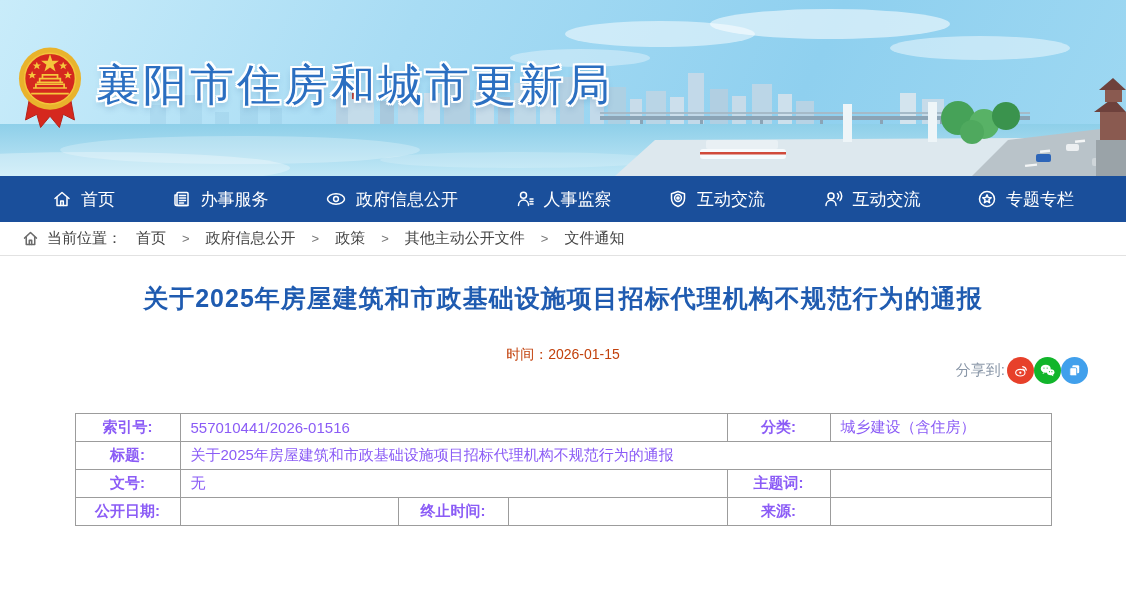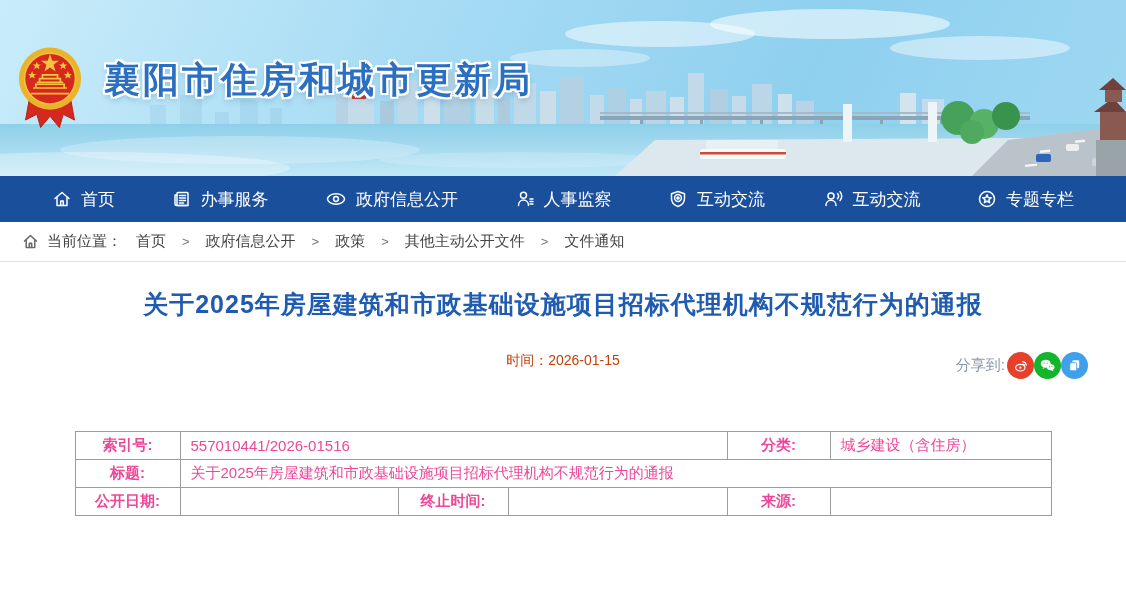--- a/index.html
+++ b/index.html
@@ -10,22 +10,22 @@
   }
 
   
   .header {
     position:relative; height:176px; overflow:hidden;
     background:linear-gradient(115deg,#c9ecfa 0%,#a8dcf4 35%,#8fd0ef 70%,#9ed8f2 100%);
   }
   .header svg.cityscape { position:absolute; left:0; top:0; width:1126px; height:176px; display:block; }
   .emblem { position:absolute; left:18px; top:40px; width:64px; height:96px; }
   .site-title {
-    position:absolute; left:104px; top:56px;
-    font-size:36px; font-weight:700; letter-spacing:3px; color:#2b6fc1;
+    position:absolute; left:96px; top:56px;
+    font-size:44px; font-weight:400; letter-spacing:3px; color:#2b6fc1;
     text-shadow:
       -2px -2px 0 #fff, -2px 0 0 #fff, -2px 2px 0 #fff,
        0 -2px 0 #fff,  0 2px 0 #fff,
        2px -2px 0 #fff, 2px 0 0 #fff, 2px 2px 0 #fff,
        0 4px 6px rgba(30,80,140,.35);
     white-space:nowrap;
   }
 
   
   .navbar {
@@ -34,51 +34,51 @@
     padding:0 52px;
   }
   .nav-item {
     display:flex; align-items:center; gap:9px;
     color:#fff; font-size:17px; cursor:pointer; text-decoration:none; white-space:nowrap;
   }
   .nav-item .ico { display:flex; align-items:center; }
 
   
   .breadcrumb-bar {
-    height:40px; background:#fff; border-bottom:1px solid #e2e2e2;
+    height:34px; background:#fff; border-bottom:1px solid #e2e2e2;
     display:flex; align-items:center; padding:0 22px;
     font-size:15px; color:#444;
   }
   .breadcrumb-bar .crumb-home { display:flex; align-items:center; margin-right:8px; }
   .breadcrumb-label { margin-right:14px; }
   .crumb-link { color:#444; text-decoration:none; cursor:pointer; }
   .crumb-sep { color:#777; margin:0 16px; font-size:13px; }
 
   
   .content { padding-top:26px; }
   .article-title {
     text-align:center; color:#1f5bb0; font-size:25px; font-weight:bold;
     letter-spacing:1px; padding:0 60px;
   }
   .meta-row { position:relative; margin-top:24px; height:30px; }
   .meta-time { text-align:center; color:#c2410c; font-size:14px; line-height:30px; }
-  .share { position:absolute; right:38px; top:7px; display:flex; align-items:center; }
+  .share { position:absolute; right:38px; top:18px; display:flex; align-items:center; }
   .share-label { color:#8a97a8; font-size:15px; margin-right:2px; }
   .share-btn {
     width:27px; height:27px; border-radius:50%;
     display:flex; align-items:center; justify-content:center; cursor:pointer; border:none;
   }
   .share-weibo  { background:#e7402a; }
   .share-wechat { background:#12b52b; }
   .share-copy   { background:#41a0ec; }
 
   
   table.info {
-    width:976px; margin:56px auto 0; border-collapse:collapse;
-    table-layout:fixed; font-size:15px; color:#ec4899;
+    width:976px; margin:44px auto 0; border-collapse:collapse;
+    table-layout:fixed; font-size:15px; color:#8b5cf6;
   }
   table.info td {
     border:1px solid #9c9c9c; height:28px; padding:2px 10px;
     overflow:hidden; white-space:nowrap;
   }
   td.lbl { text-align:center; font-weight:bold; padding:2px 4px; }
   td.val { text-align:left; }
 </style>
 </head>
 <body>
@@ -353,20 +353,26 @@
         <td class="lbl">索引号:</td>
         <td class="val" colspan="3">557010441/2026-01516</td>
         <td class="lbl">分类:</td>
         <td class="val">城乡建设（含住房）</td>
       </tr>
       <tr>
         <td class="lbl">标题:</td>
         <td class="val" colspan="5">关于2025年房屋建筑和市政基础设施项目招标代理机构不规范行为的通报</td>
       </tr>
       <tr>
+        <td class="lbl">文号:</td>
+        <td class="val" colspan="3">无</td>
+        <td class="lbl">主题词:</td>
+        <td class="val"></td>
+      </tr>
+      <tr>
         <td class="lbl">公开日期:</td>
         <td class="val"></td>
         <td class="lbl">终止时间:</td>
         <td class="val"></td>
         <td class="lbl">来源:</td>
         <td class="val"></td>
       </tr>
     </tbody>
   </table>
 </div>

